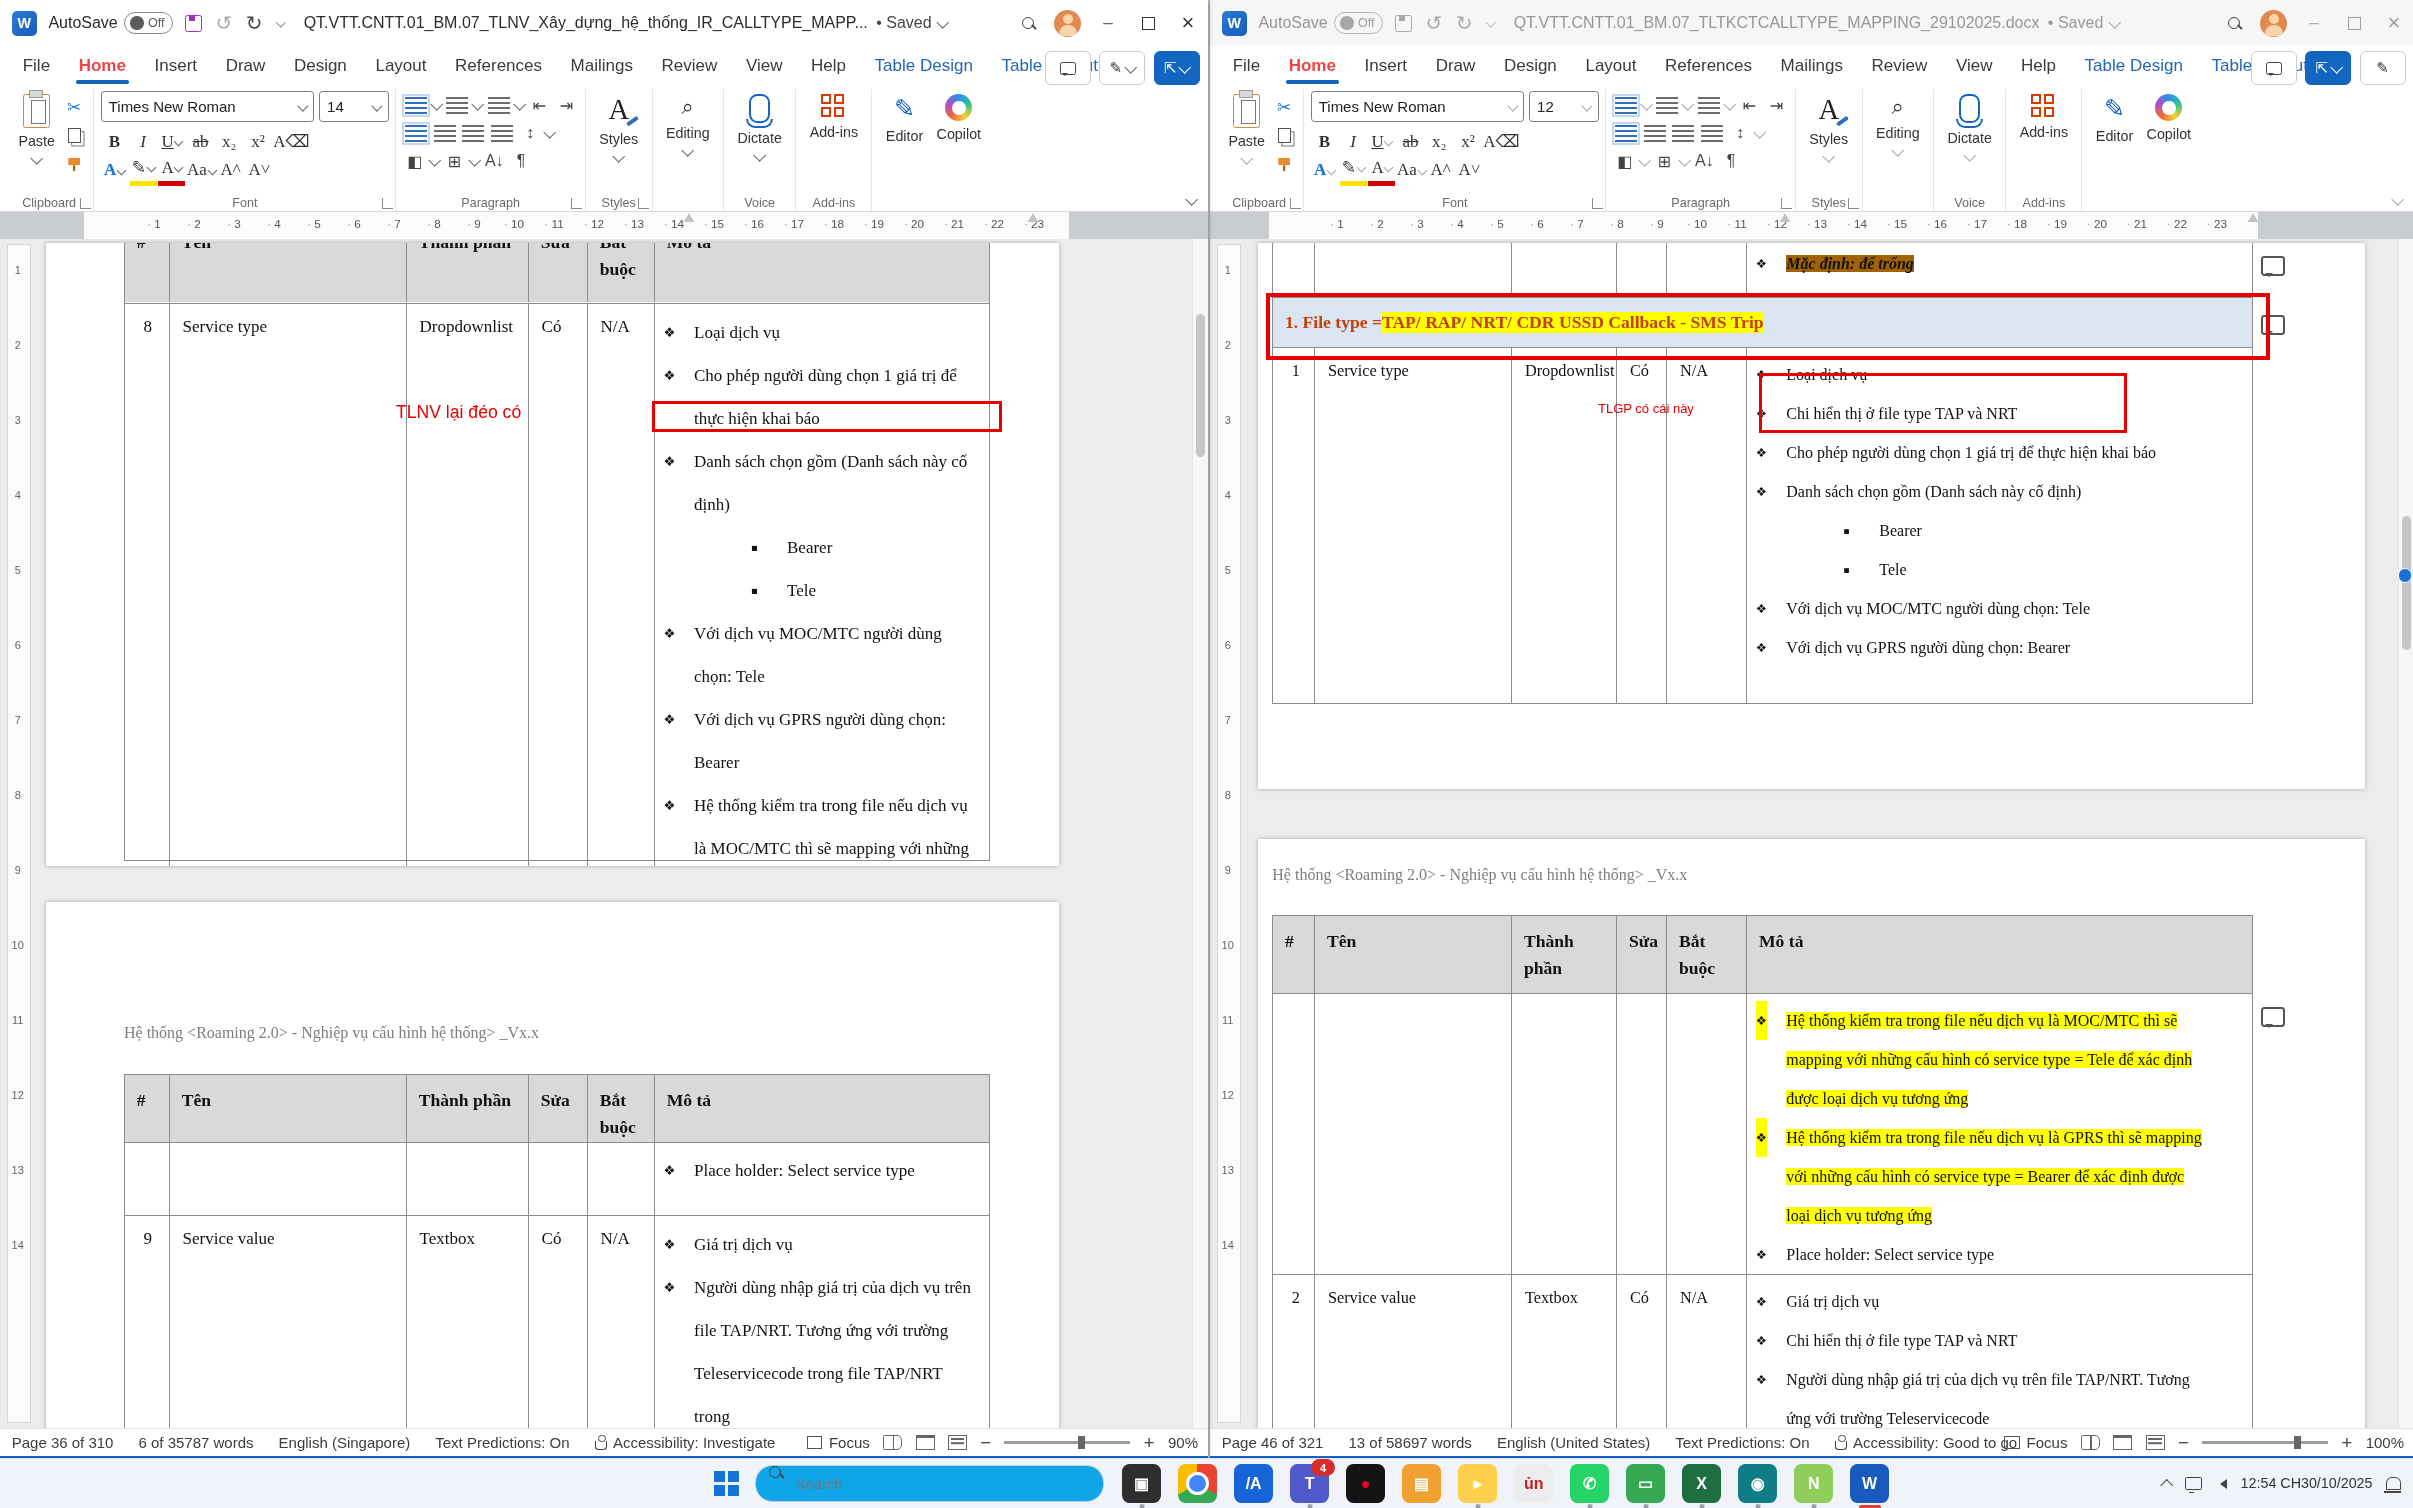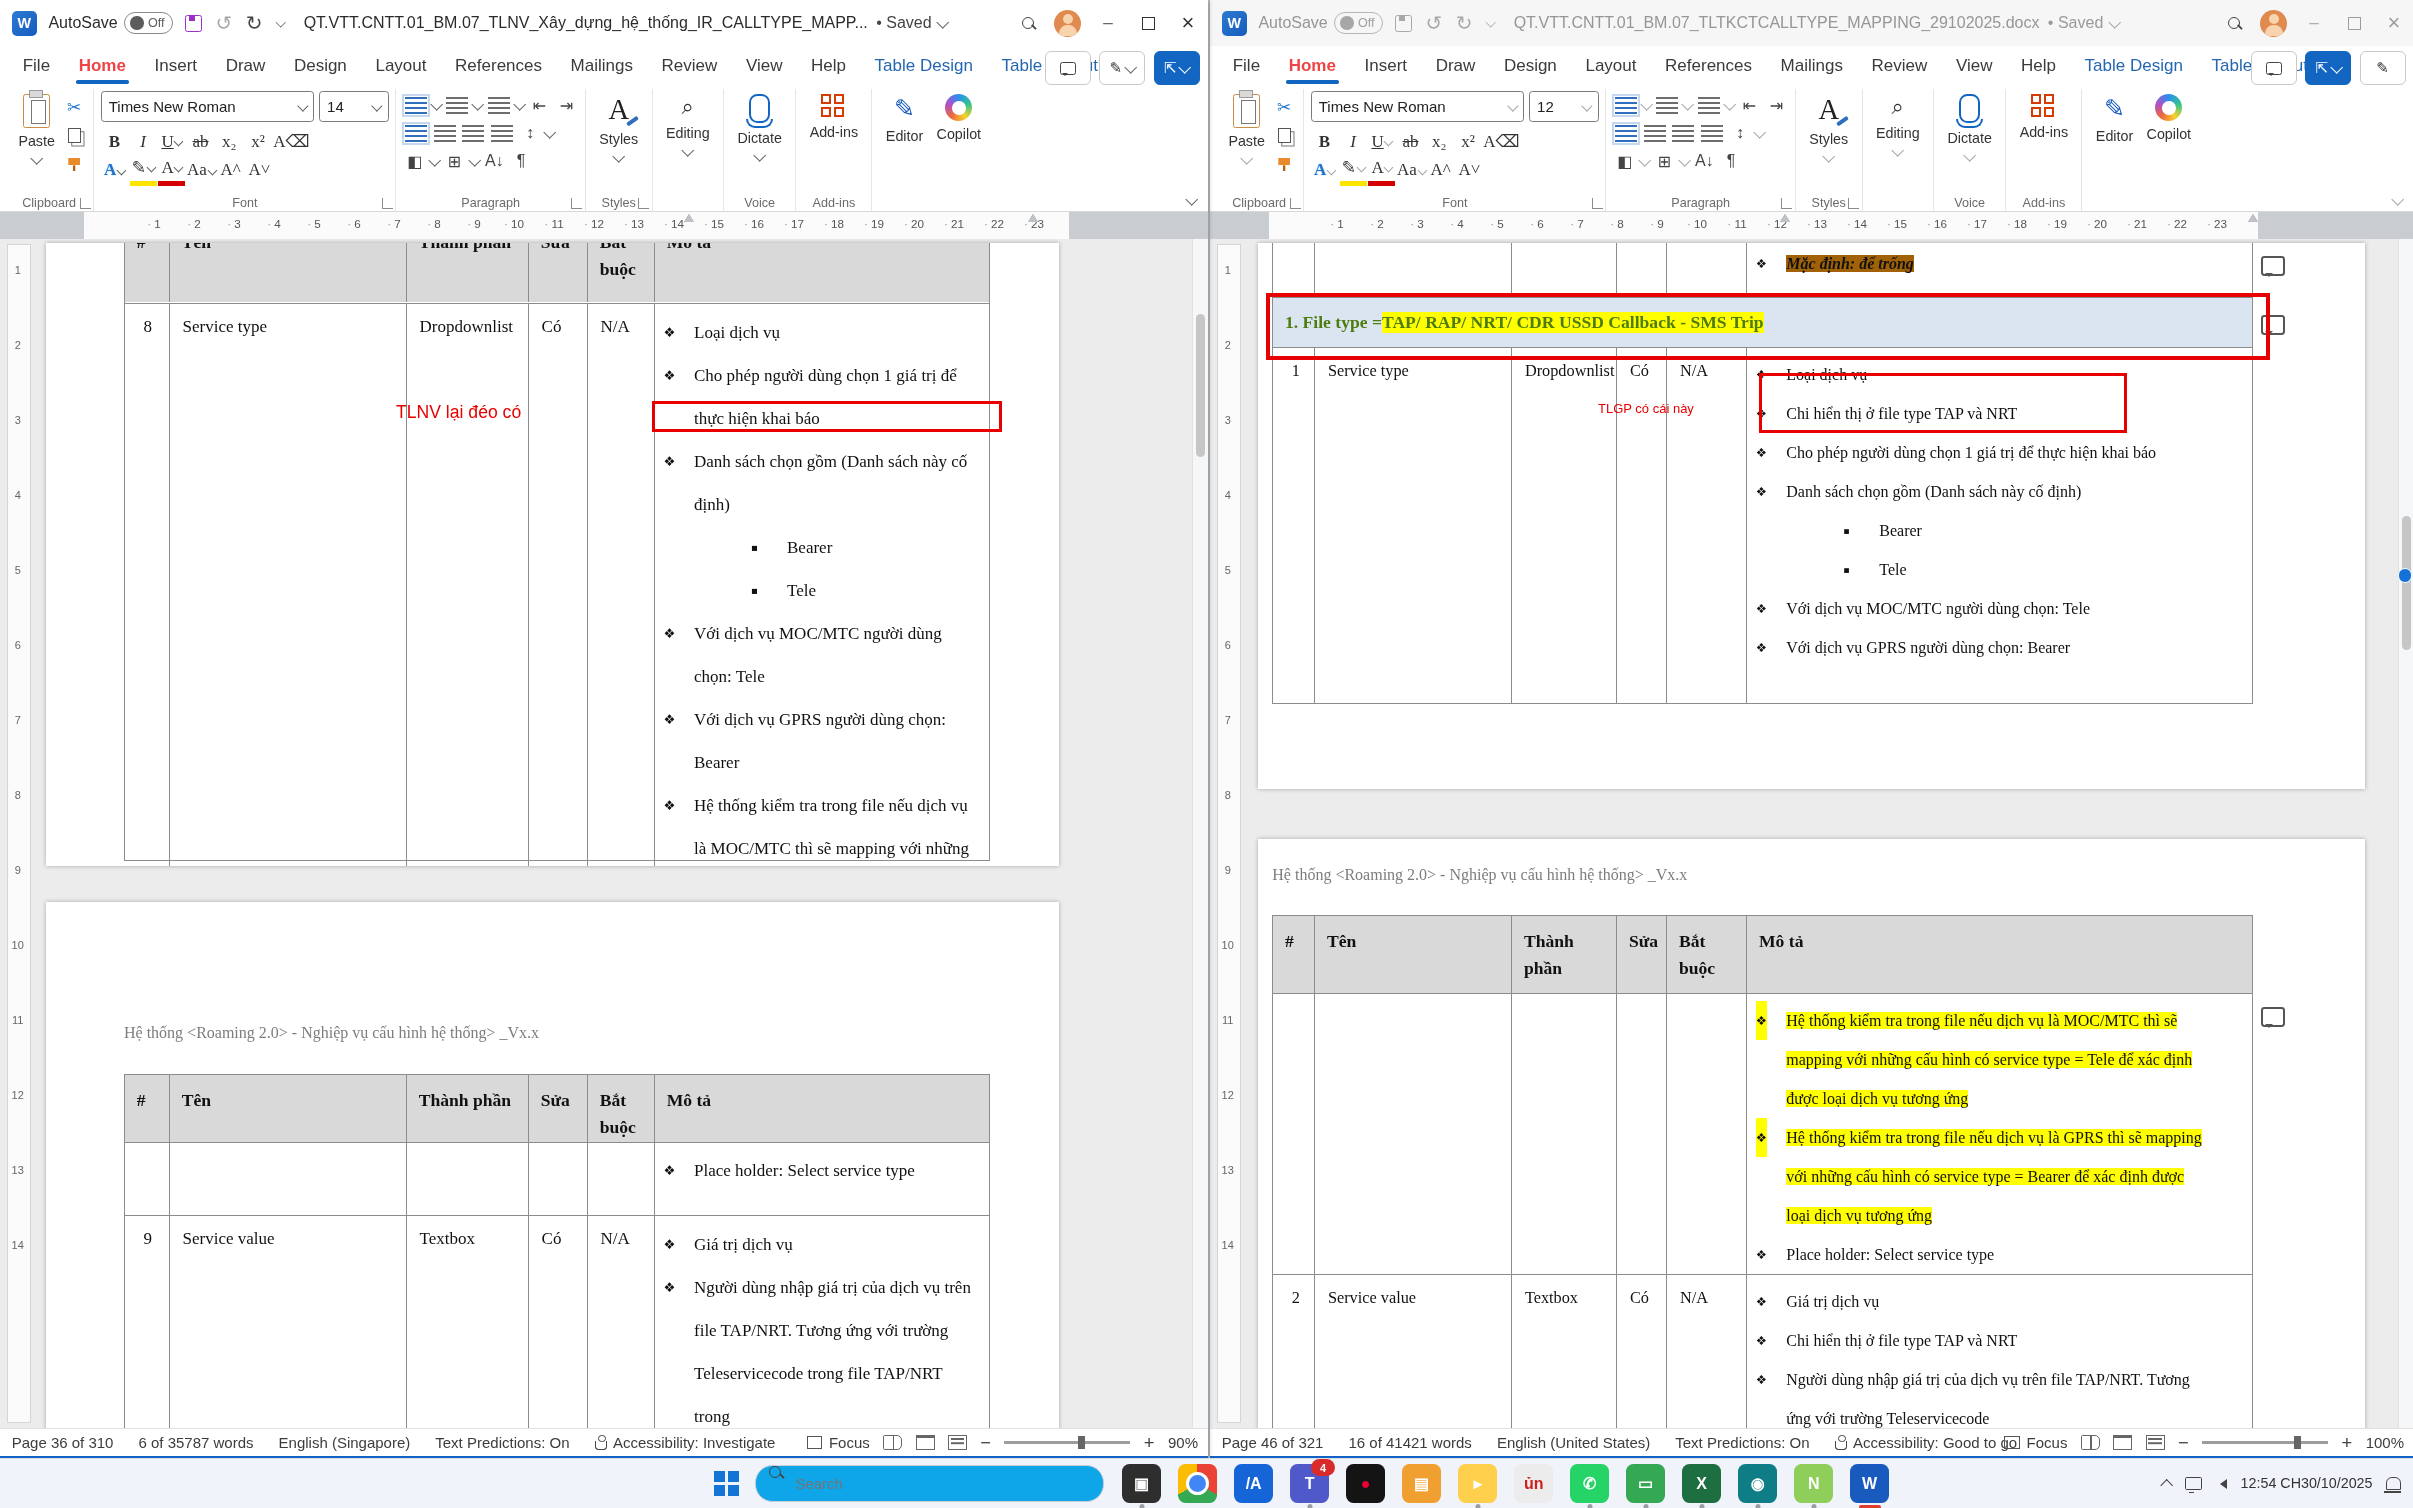--- a/index.html
+++ b/index.html
@@ -141,21 +141,21 @@
   .bullets{padding:6.7px 8.4px 0 0;}
   .bl{position:relative;padding-left:39px;font-family:"Liberation Serif",serif;color:#111;}
   .winL .bl{line-height:43px;font-size:17px;}
   .winR .bl{line-height:39px;font-size:16px;}
   .mk{position:absolute;left:8.4px;font-family:"DejaVu Sans",sans-serif;font-size:0.78em;}
   .bl.sub{padding-left:132px;}
   .bl.sub .mk{left:96px;font-size:0.6em;}
   .bl.cont{padding-left:39px;}
   .bl.hl .tx,.bl.hl .mk{background:#ffff00;}
   .note-line .tx{background:#a16207;font-weight:bold;font-style:italic;}
-  .ft{height:49px;background:#dbe5f1;display:flex;align-items:center;padding-left:11.7px;font-family:"Liberation Serif",serif;font-size:17.6px;font-weight:bold;color:#4d7c0f;flex:0 0 auto;border-top:1.3px solid #8c8c8c;}
+  .ft{height:49px;background:#dbe5f1;display:flex;align-items:center;padding-left:11.7px;font-family:"Liberation Serif",serif;font-size:17.6px;font-weight:bold;color:#c2410c;flex:0 0 auto;border-top:1.3px solid #8c8c8c;}
   .ft .hlv{background:#ffff00;}
   .caption{position:absolute;font-family:"Liberation Serif",serif;font-size:16px;color:#7d7d7d;white-space:nowrap;}
   .redbox{position:absolute;border:3.4px solid #e80000;background:transparent;z-index:5;}
   .redannot{position:absolute;color:#e80000;font-size:17.6px;font-family:"Liberation Sans",sans-serif;white-space:nowrap;z-index:5;}
   .cmt{position:absolute;width:20px;height:16px;border:2.1px solid #555;border-radius:3.4px;background:#fff;z-index:4;}
   .cmt::after{content:"";position:absolute;left:1.7px;bottom:-6.7px;border:4.2px solid transparent;border-top-color:#555;}
   .scroll{position:absolute;right:0;top:0;bottom:0;width:15px;background:#f6f7f9;border-left:0.8px solid #e2e2e2;z-index:6;}
   .thumb{position:absolute;left:2.5px;width:9.2px;border-radius:5px;background:#c6c6c6;}
   .presence{position:absolute;width:12.6px;height:12.6px;border-radius:50%;background:#1471d8;border:1.7px solid #fff;z-index:7;}
   
@@ -914,21 +914,21 @@
       </div>
 
       <div class="scroll">
         <div class="thumb" style="top:277px;height:134px"></div>
       </div>
       <span class="presence" style="right:1.7px;top:329px;"></span>
     </div>
 
     <div class="statusbar">
       <span class="sb-item">Page 46 of 321</span>
-      <span class="sb-item">16 of 41421 words</span>
+      <span class="sb-item">13 of 58697 words</span>
       <span class="sb-item">English (United States)</span>
       <span class="sb-item">Text Predictions: On</span>
       <span class="sb-item">
           <span class="accic"></span>
           <span>Accessibility: Good to go</span>
         </span>
       <div class="sb-right">
         <span class="sb-item" style="margin-right:0">
             <span class="focusic"></span>
             <span>Focus</span>

